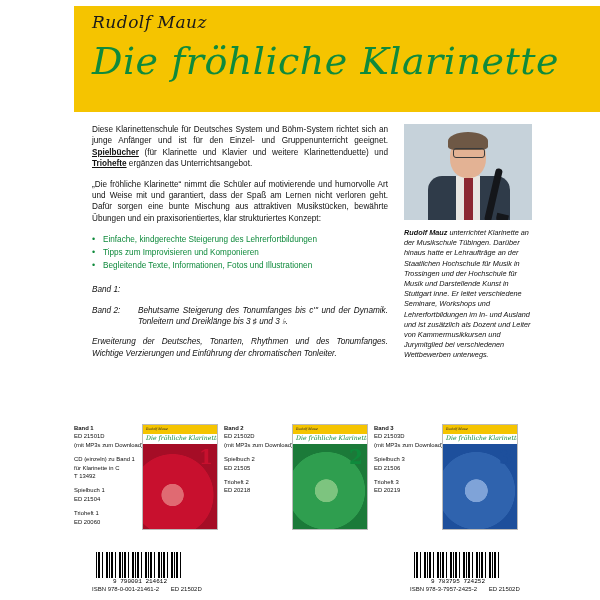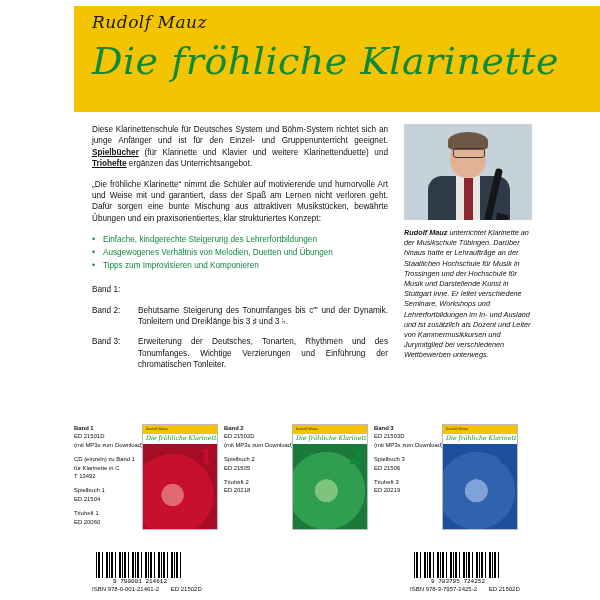--- a/index.html
+++ b/index.html
@@ -106,20 +106,21 @@
   }
   .bands {
     margin-top: 12px;
     font-size: 8.2px;
     line-height: 11.4px;
     color: #111;
   }
   .band-row {
     display: flex;
     margin-bottom: 9px;
+    font-style: italic;
   }
   .band-label {
     width: 46px;
     flex: 0 0 46px;
   }
   .band-text {
     flex: 1 1 auto;
   }
   
   .photo-col {
@@ -358,34 +359,33 @@
   <div class="author">Rudolf Mauz</div>
   <div class="maintitle">Die fröhliche Klarinette</div>
 
   <div class="body-col">
     <p><span>Diese Klarinettenschule für Deutsches System und Böhm-System richtet sich an junge Anfänger und ist für den Einzel- und Gruppenunterricht geeignet. </span><b>Spielbücher</b><span> (für Klarinette und Klavier und weitere Klarinettenduette) und </span><b>Triohefte</b><span> ergänzen das Unterrichtsangebot.</span></p>
 
     <p>„Die fröhliche Klarinette“ nimmt die Schüler auf motivierende und humorvolle Art und Weise mit und garantiert, dass der Spaß am Lernen nicht verloren geht. Dafür sorgen eine bunte Mischung aus attraktiven Musikstücken, bewährte Übungen und ein praxisorientiertes, klar strukturiertes Konzept:</p>
 
     <ul class="bullets">
       <li>Einfache, kindgerechte Steigerung des Lehrerfortbildungen</li>
-      <li>Ausgewogenes Verhältnis von Melodien, Duetten und Übungen</li>
       <li>Tipps zum Improvisieren und Komponieren</li>
+      <li>Begleitende Texte, Informationen, Fotos und Illustrationen</li>
     </ul>
 
     <div class="bands">
       <div class="band-row">
         <div class="band-label">Band 1:</div>
       </div>
       <div class="band-row">
         <div class="band-label">Band 2:</div>
         <div class="band-text">Behutsame Steigerung des Tonumfanges bis c''' und der Dynamik. Tonleitern und Dreiklänge bis 3 ♯ und 3 ♭.</div>
       </div>
       <div class="band-row">
-        <div class="band-label">Band 3:</div>
         <div class="band-text">Erweiterung der Deutsches, Tonarten, Rhythmen und des Tonumfanges. Wichtige Verzierungen und Einführung der chromatischen Tonleiter.</div>
       </div>
     </div>
   </div>
 
   <div class="photo-col">
     <div class="photo">
       <div class="ph-bg"></div>
       <div class="ph-body"></div>
       <div class="ph-shirt"></div>

